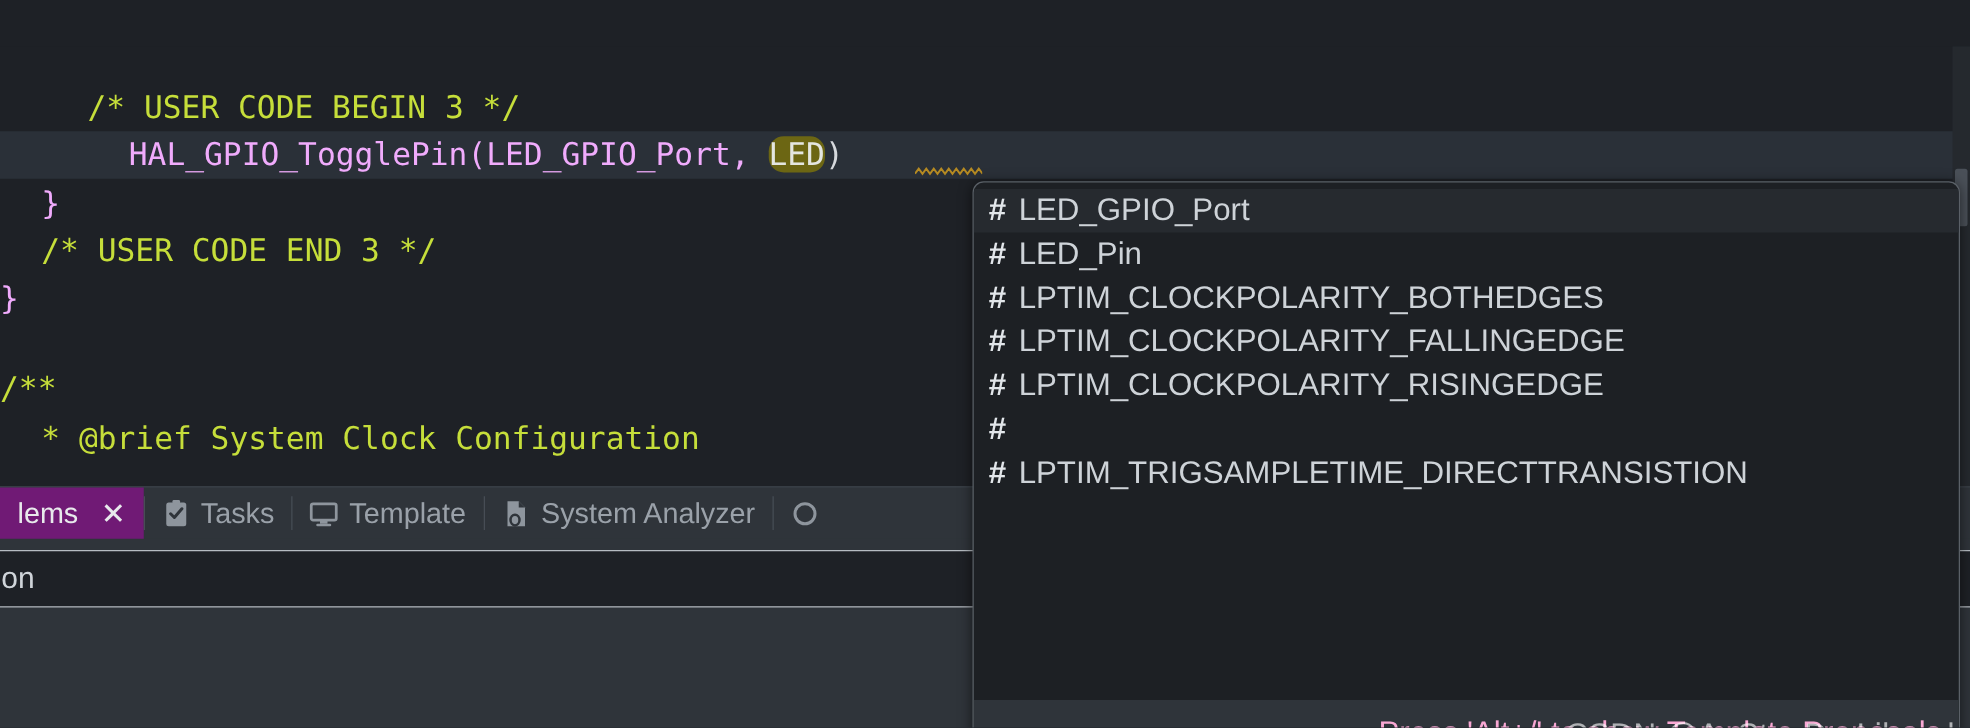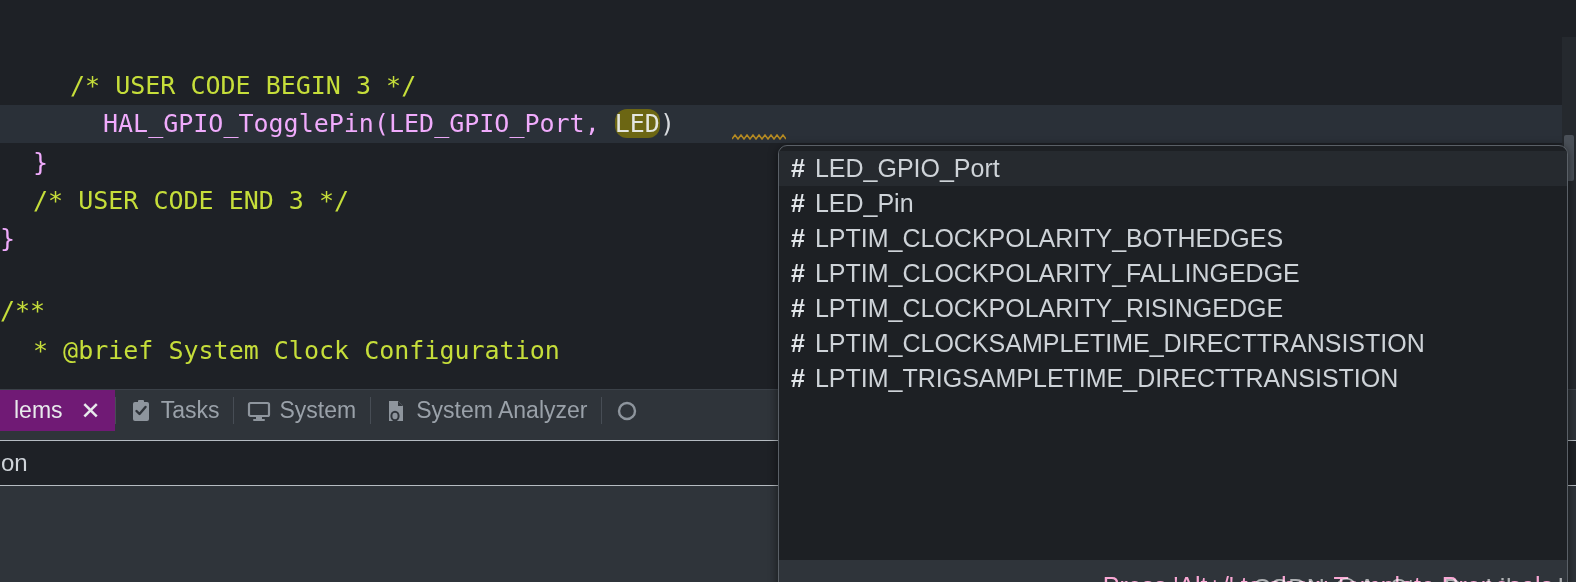--- a/index.html
+++ b/index.html
@@ -266,21 +266,21 @@
           <span>Tasks</span>
         </div>
         <div class="tab">
           <span class="ticon">
             <svg width="24" height="24" viewBox="0 0 24 24">
               <rect x="2" y="4" width="20" height="13" rx="1.5" fill="none" stroke="#8e959d" stroke-width="2.2"></rect>
               <rect x="9" y="17" width="6" height="3" fill="#8e959d"></rect>
               <rect x="6" y="20" width="12" height="2" rx="1" fill="#8e959d"></rect>
             </svg>
           </span>
-          <span>System</span>
+          <span>Template</span>
         </div>
         <div class="tab">
           <span class="ticon">
             <svg width="24" height="24" viewBox="0 0 24 24">
               <path d="M5 2 h9 l5 5 v15 h-14 z" fill="#8e959d"></path>
               <path d="M14 2 l5 5 h-5 z" fill="#2f343a"></path>
               <ellipse cx="11" cy="17" rx="3.6" ry="4.3" fill="none" stroke="#2f343a" stroke-width="2"></ellipse>
             </svg>
           </span>
           <span>System Analyzer</span>
@@ -318,21 +318,20 @@
         <div class="prop-item">
           <span class="prop-hash">#</span>
           <span>LPTIM_CLOCKPOLARITY_FALLINGEDGE</span>
         </div>
         <div class="prop-item">
           <span class="prop-hash">#</span>
           <span>LPTIM_CLOCKPOLARITY_RISINGEDGE</span>
         </div>
         <div class="prop-item">
           <span class="prop-hash">#</span>
-          <span>LPTIM_CLOCKSAMPLETIME_DIRECTTRANSISTION</span>
         </div>
         <div class="prop-item">
           <span class="prop-hash">#</span>
           <span>LPTIM_TRIGSAMPLETIME_DIRECTTRANSISTION</span>
         </div>
       </div>
     <div class="popup-status">
       <span>Press 'Alt+/' to show Template Proposals</span>
     </div>
   </div>

